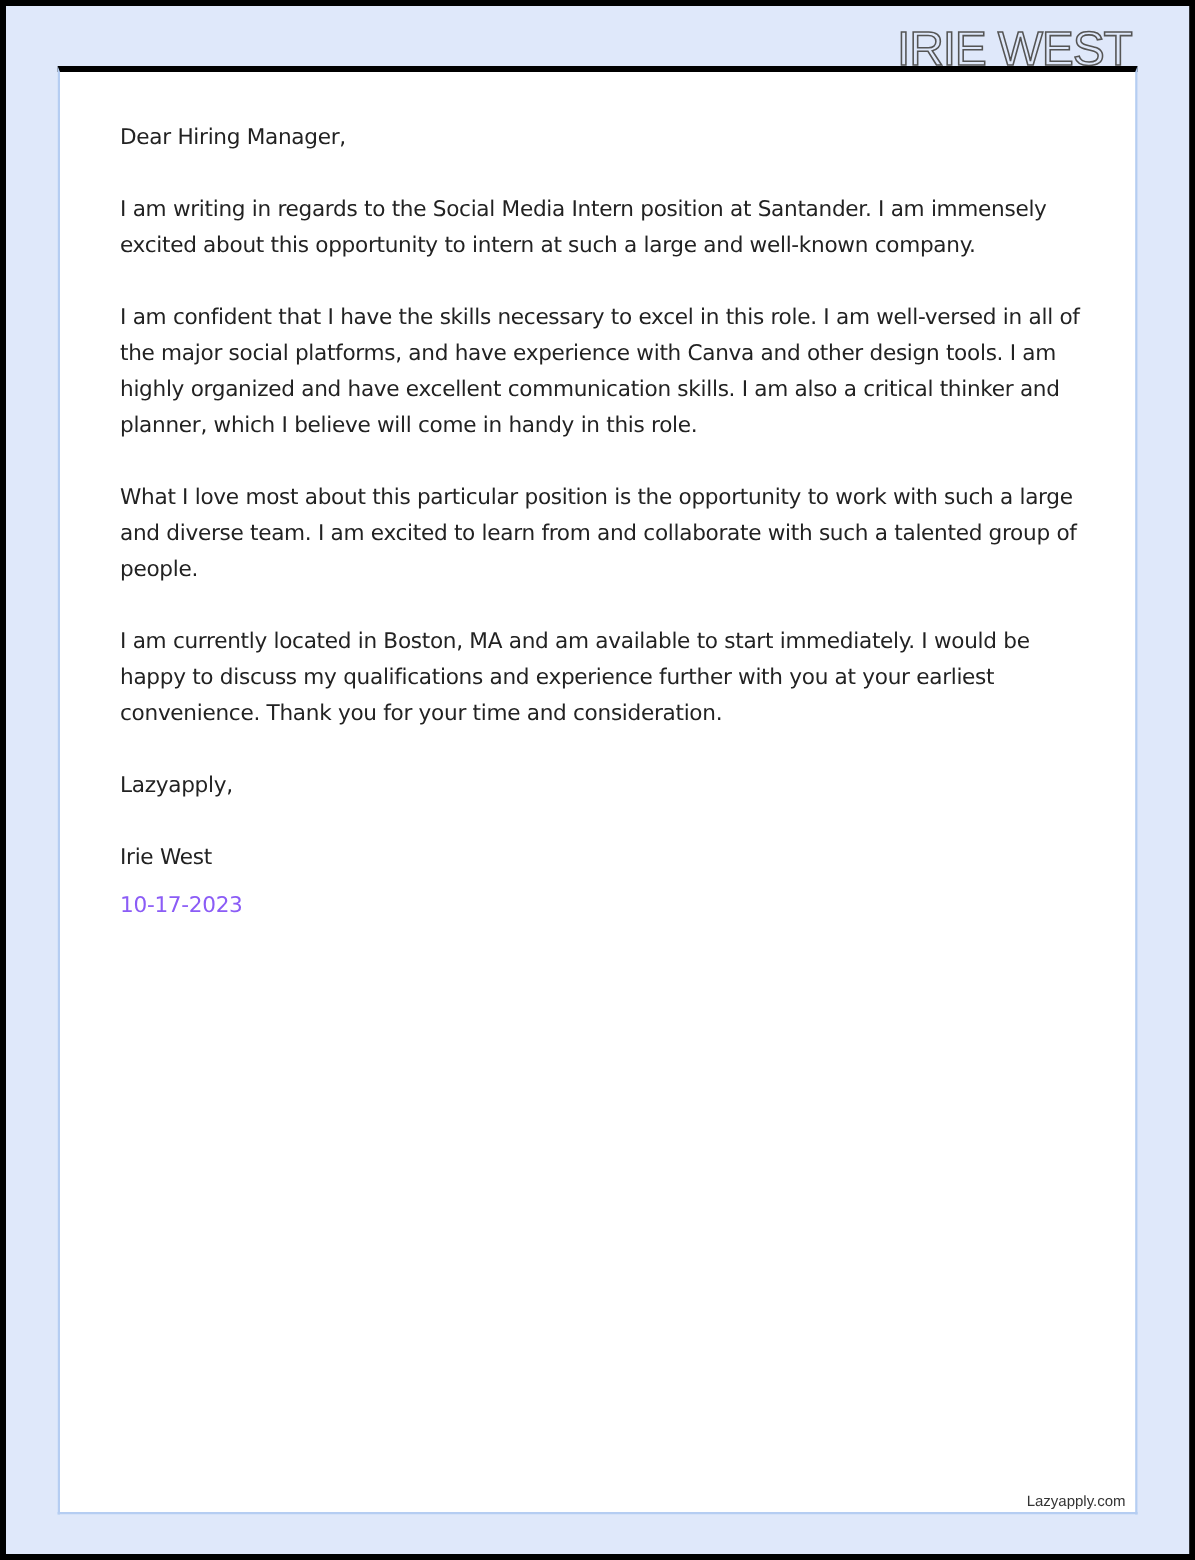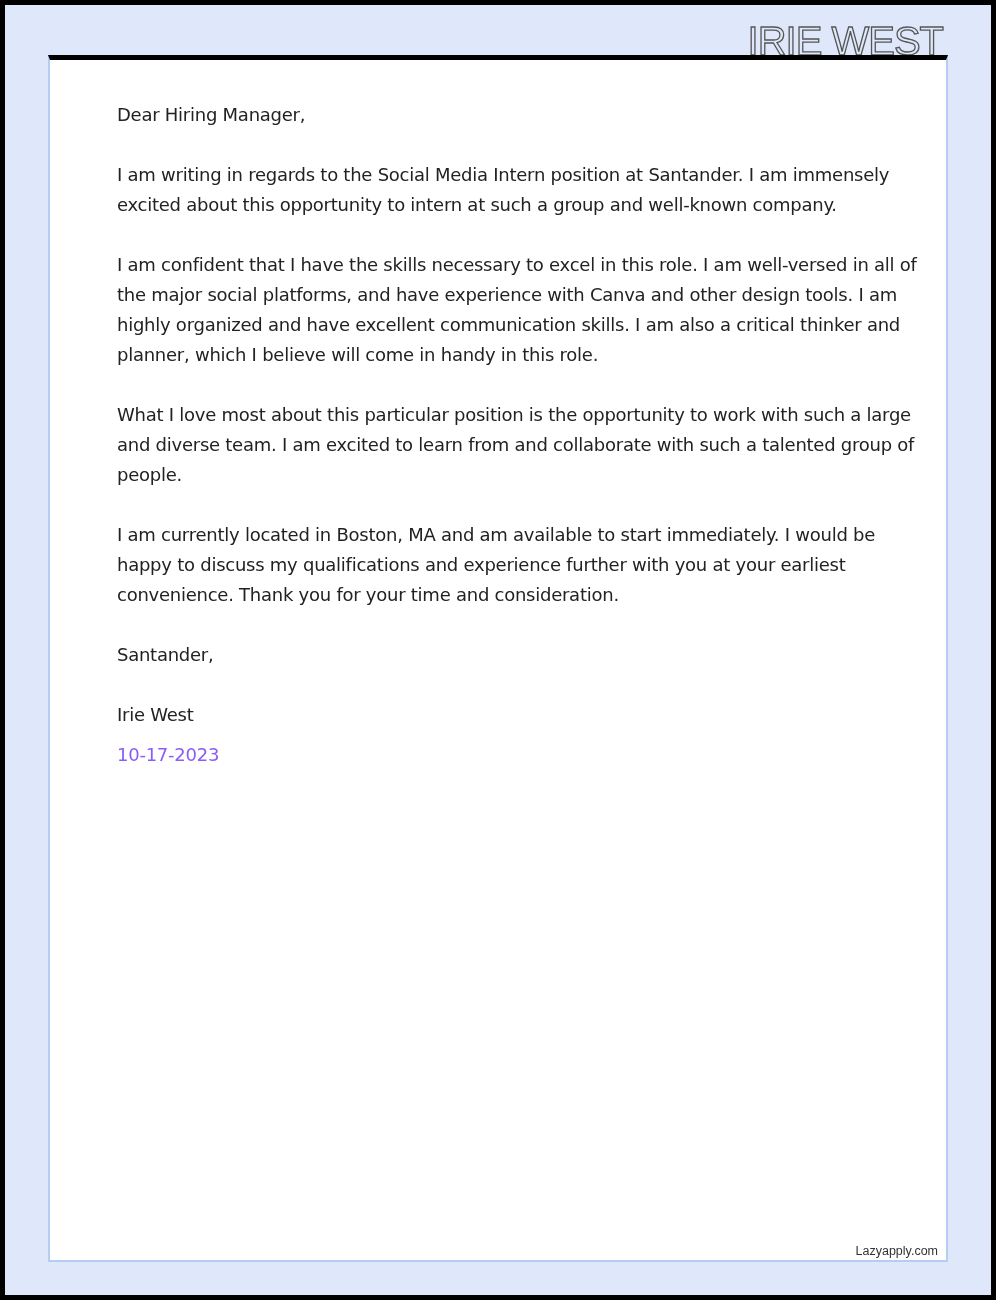--- a/index.html
+++ b/index.html
@@ -45,21 +45,20 @@
     .letter {
       position: absolute;
       left: 50px;
       top: 40px;
       width: 800px;
       font-family: "DejaVu Sans", sans-serif;
       font-size: 18px;
       line-height: 30px;
       color: #222;
       letter-spacing: -0.25px;
-      margin-left: 17px;
     }
     .letter p {
       margin: 0 0 30px 0;
     }
     .letter p.closing-name {
       margin-bottom: 10px;
     }
     .letter .date {
       color: #8b5cf6;
       margin: 0;
@@ -74,22 +73,22 @@
     }
   </style>
 </head>
 <body>
 
 <h1 class="name-title">IRIE WEST</h1>
 
 <div class="page">
   <div class="letter">
     <p>Dear Hiring Manager,</p>
-    <p>I am writing in regards to the Social Media Intern position at Santander. I am immensely excited about this opportunity to intern at such a group and well-known company.</p>
+    <p>I am writing in regards to the Social Media Intern position at Santander. I am immensely excited about this opportunity to intern at such a large and well-known company.</p>
     <p>I am confident that I have the skills necessary to excel in this role. I am well-versed in all of the major social platforms, and have experience with Canva and other design tools. I am highly organized and have excellent communication skills. I am also a critical thinker and planner, which I believe will come in handy in this role.</p>
     <p>What I love most about this particular position is the opportunity to work with such a large and diverse team. I am excited to learn from and collaborate with such a talented group of people.</p>
     <p>I am currently located in Boston, MA and am available to start immediately. I would be happy to discuss my qualifications and experience further with you at your earliest convenience. Thank you for your time and consideration.</p>
-    <p>Santander,</p>
+    <p>Lazyapply,</p>
     <p class="closing-name">Irie West</p>
     <p class="date">10-17-2023</p>
   </div>
   <div class="watermark">Lazyapply.com</div>
 </div>
 
 </body></html>

